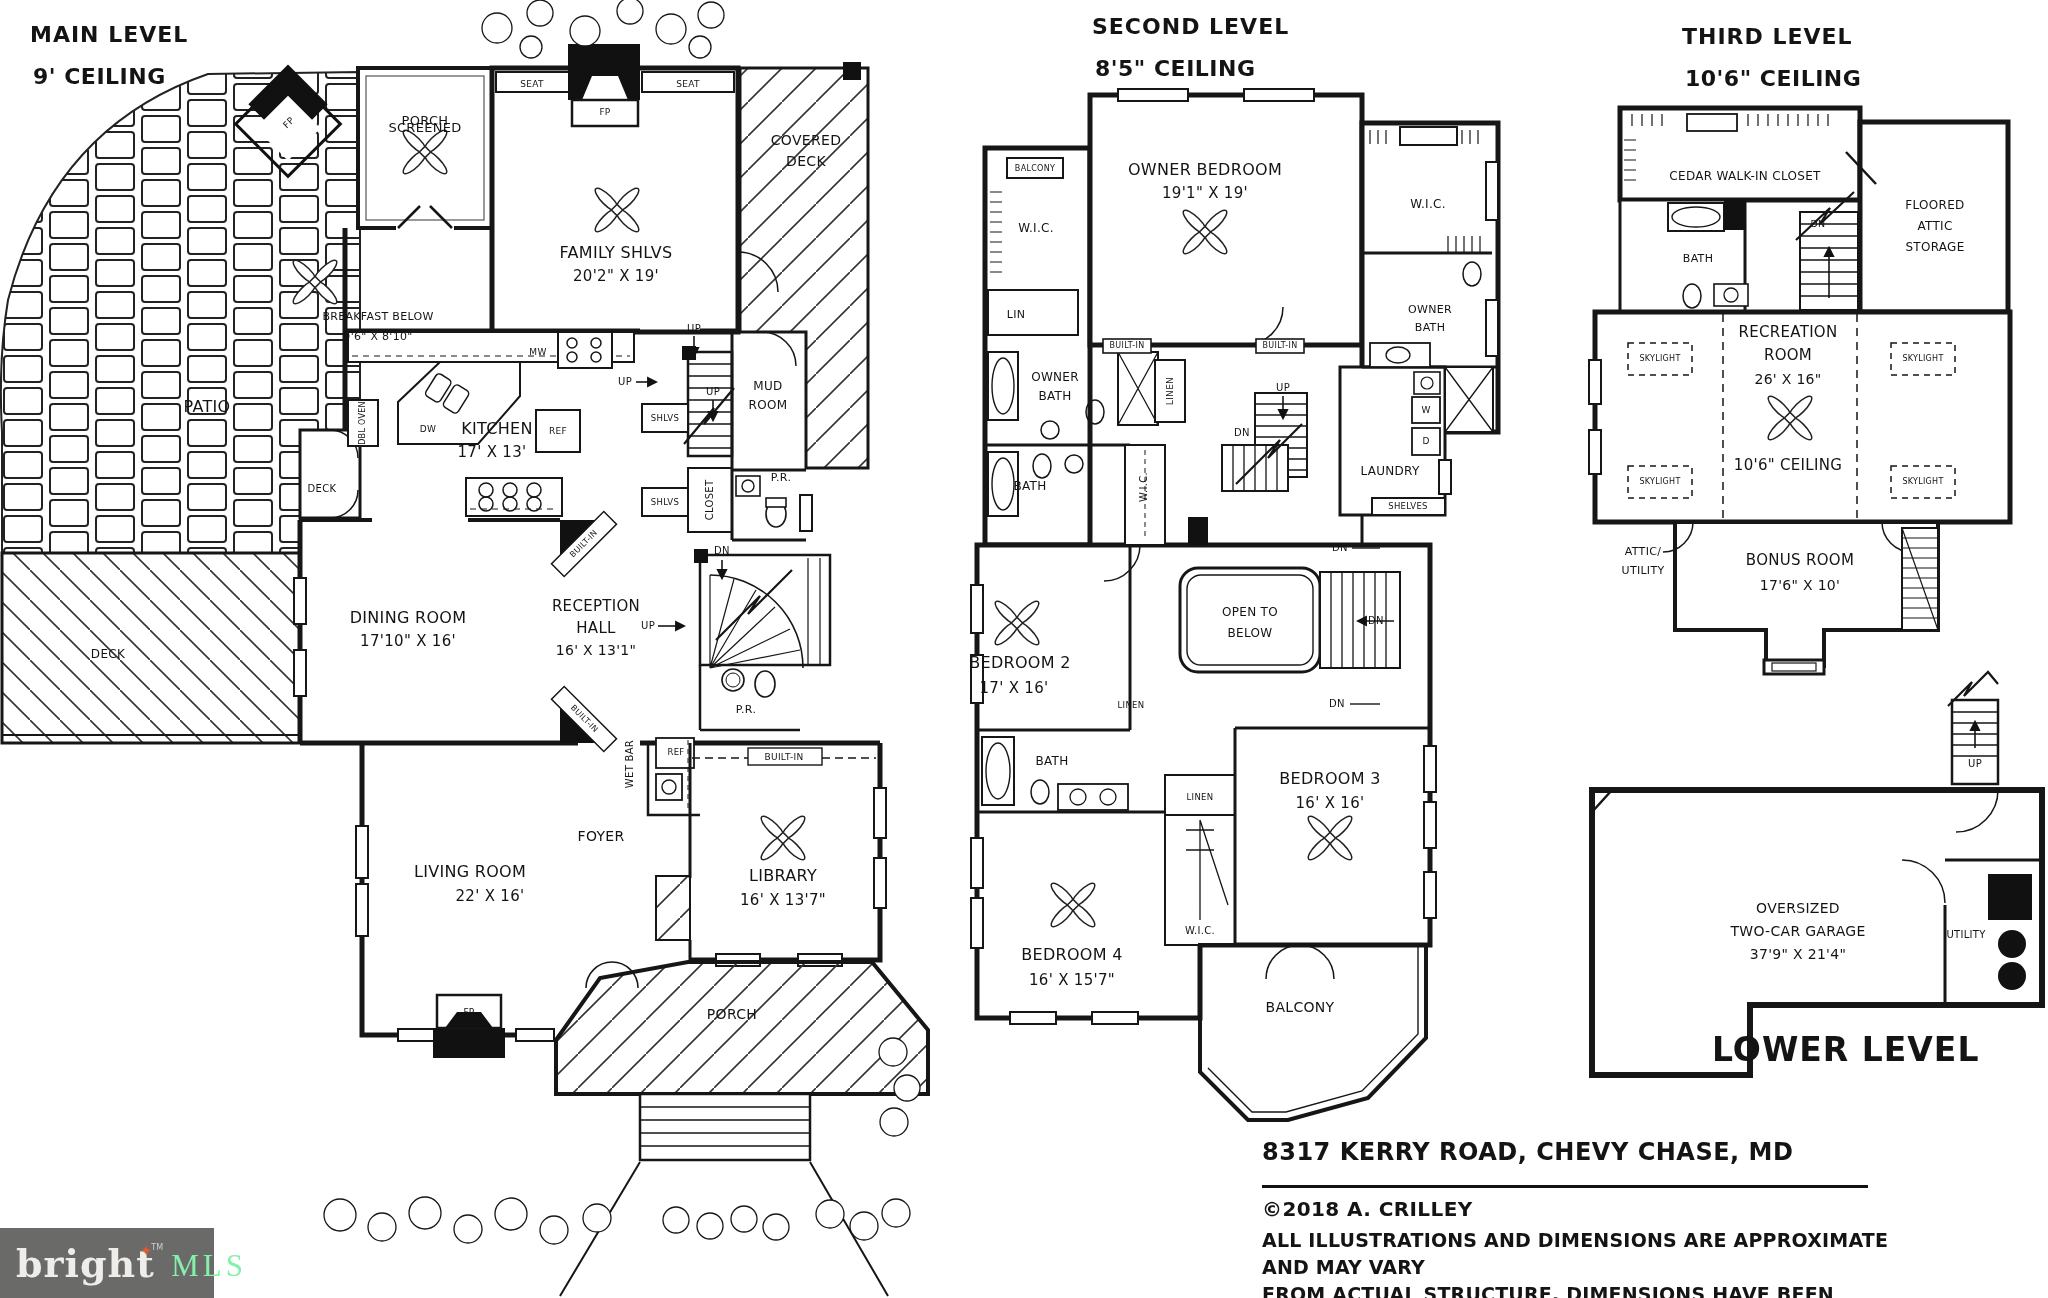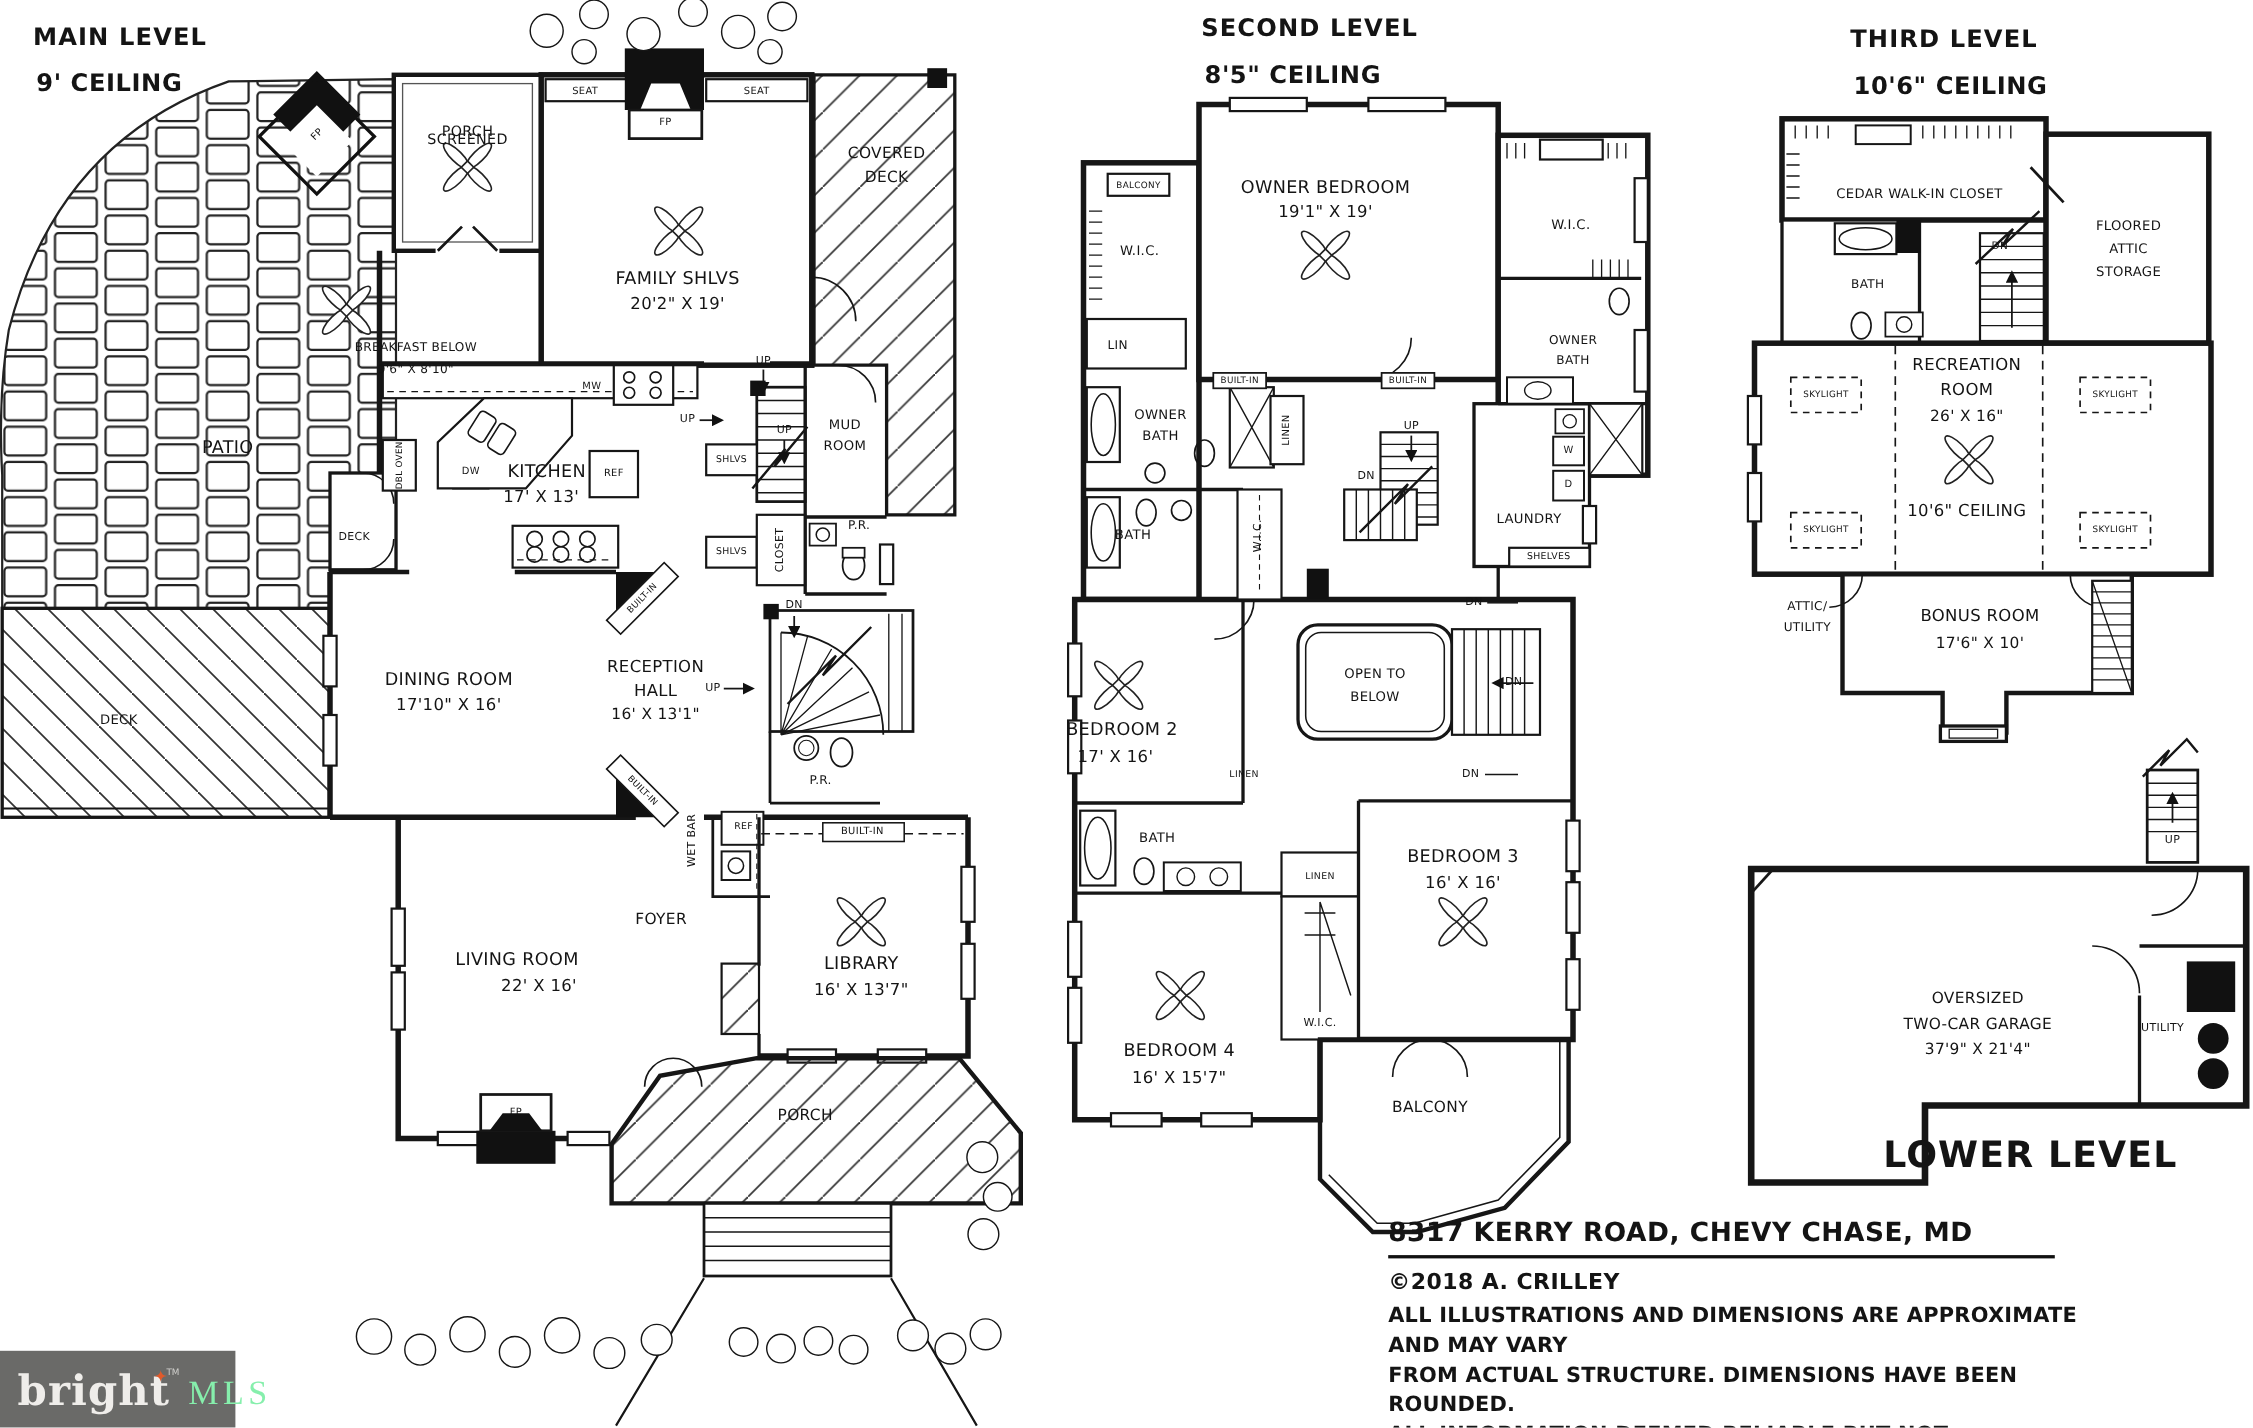--- a/index.html
+++ b/index.html
@@ -5,21 +5,21 @@
   html,body{margin:0;padding:0;background:#ffffff;}
   #stage{position:relative;width:2048px;height:1298px;background:#fff;overflow:hidden;
          font-family:"DejaVu Sans",sans-serif;color:#141414;}
   svg{position:absolute;left:0;top:0;}
   .plan-label{position:absolute;white-space:pre;color:#141414;letter-spacing:.3px;line-height:1;
               font-family:"DejaVu Sans",sans-serif;}
   .lvl-title{position:absolute;font-weight:700;letter-spacing:1px;font-size:22px;}
   .lvl-sub{position:absolute;font-weight:700;letter-spacing:.5px;font-size:22px;}
   #footer{position:absolute;left:1262px;top:1106px;width:640px;}
   #footer .addr{font-size:24px;font-weight:700;letter-spacing:.5px;border-bottom:3px solid #111;
-                padding-bottom:7px;width:606px;}
+                padding-bottom:19px;width:606px;margin-top:32px;}
   #footer .copy{font-size:20px;font-weight:700;margin-top:9px;letter-spacing:.4px;}
   #footer .disc{font-size:19px;font-weight:700;margin-top:6px;letter-spacing:.2px;line-height:1.42;}
   #logo{position:absolute;left:0;top:1228px;width:214px;height:70px;background:#6a6a68;
         display:flex;align-items:center;padding-left:16px;box-sizing:border-box;}
   .logo-brand{font-family:"DejaVu Serif",serif;font-weight:700;font-size:38px;color:#efedea;letter-spacing:1px;}
   .logo-star{color:#e05a2b;font-size:15px;position:relative;left:-15px;top:-12px;}
   .logo-tm{color:#cfcecb;font-size:8px;position:relative;left:-16px;top:-16px;}
   .logo-suffix{color:#86efac;font-size:31px;letter-spacing:4px;position:relative;left:-8px;top:3px;font-family:Liberation Serif, serif;}
 </style>
 </head>

